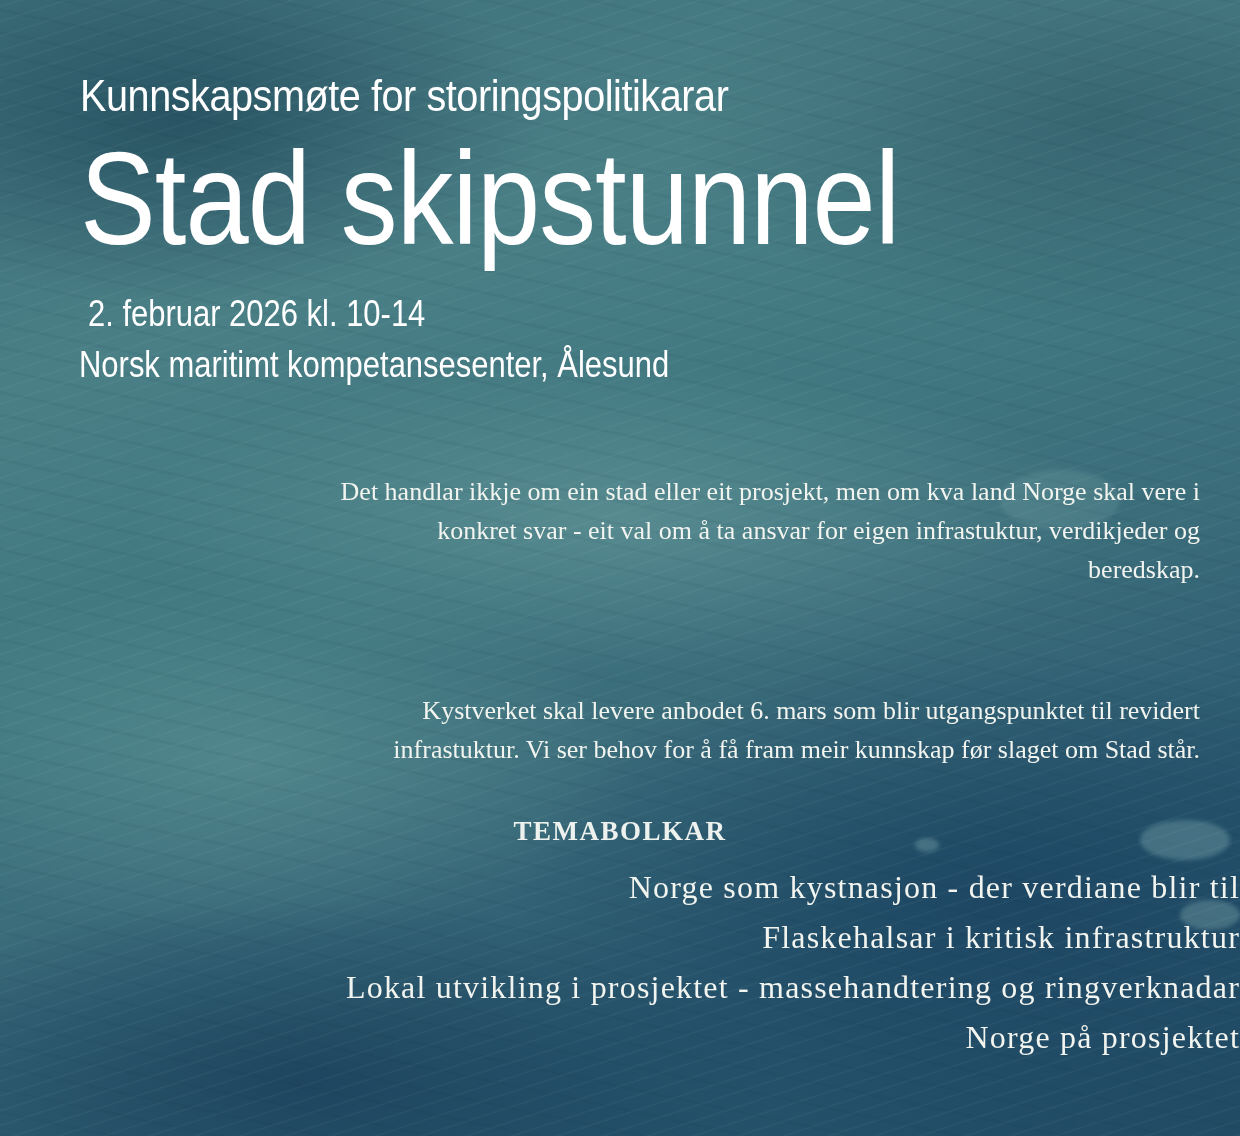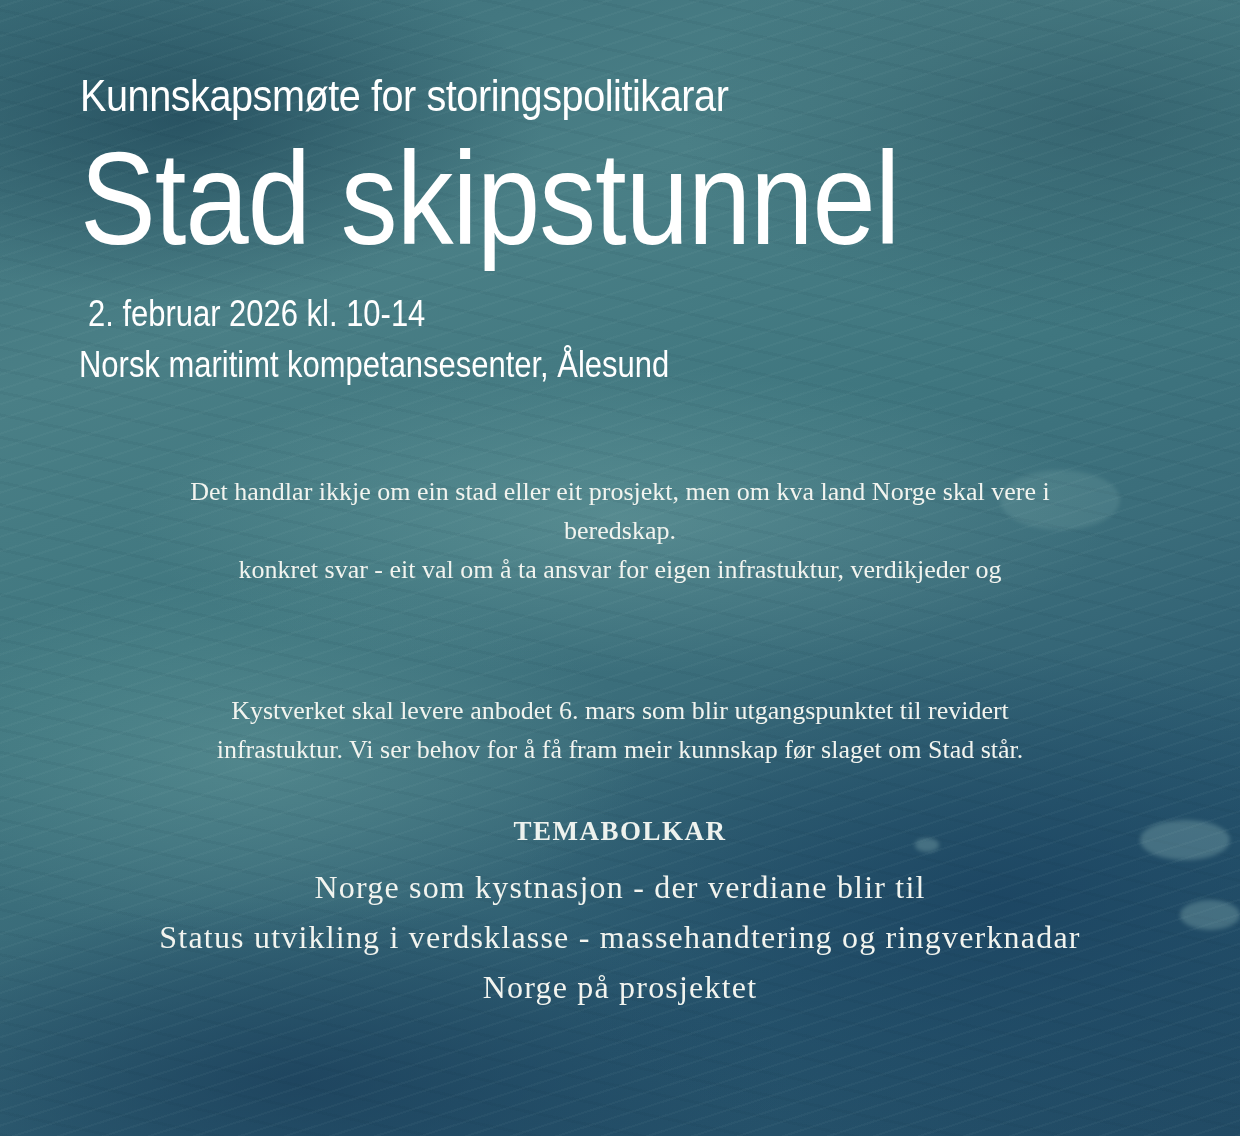--- a/index.html
+++ b/index.html
@@ -100,20 +100,21 @@
       left: 40px;
       width: 1160px;
       text-align: center;
       font-size: 26px;
       line-height: 39px;
       color: #f2f4ef;
     }
     .para span {
       display: block;
       white-space: nowrap;
+      text-align: right;
     }
     .para1 { top: 472px; }
     .para2 { top: 662px; margin-top: 29px; }
     .topics-heading {
       position: absolute;
       left: 0;
       width: 1240px;
       top: 816px;
       text-align: center;
       font-size: 27px;
@@ -122,21 +123,21 @@
       color: #eef2ee;
     }
     .topics {
       position: absolute;
       left: 0;
       width: 1240px;
       top: 862px;
       margin: 0;
       padding: 0;
       list-style: none;
-      text-align: center;
+      text-align: right;
     }
     .topics li {
       font-size: 32px;
       line-height: 50px;
       letter-spacing: 1.2px;
       color: #f2f4ef;
       white-space: nowrap;
     }
   </style>
 </head>
@@ -150,28 +151,29 @@
 <div class="foam" style="left:1000px;top:470px;width:120px;height:60px;background:rgba(180,220,210,0.12);"></div>
 
 <div class="content">
   <div class="subtitle sans">Kunnskapsmøte for storingspolitikarar</div>
   <div class="title sans">Stad skipstunnel</div>
   <div class="date sans">2. februar 2026 kl. 10-14</div>
   <div class="venue sans">Norsk maritimt kompetansesenter, Ålesund</div>
 
   <div class="para para1 serif">
     <span>Det handlar ikkje om ein stad eller eit prosjekt, men om kva land Norge skal vere i</span>
+    <span>konkret svar - eit val om å ta ansvar for eigen infrastuktur, verdikjeder og</span>
     <span>beredskap.</span>
-    <span>konkret svar - eit val om å ta ansvar for eigen infrastuktur, verdikjeder og</span>
   </div>
 
   <div class="para para2 serif">
     <span>Kystverket skal levere anbodet 6. mars som blir utgangspunktet til revidert</span>
     <span>infrastuktur. Vi ser behov for å få fram meir kunnskap før slaget om Stad står.</span>
   </div>
 
   <div class="topics-heading serif">TEMABOLKAR</div>
   <ul class="topics serif">
     <li>Norge som kystnasjon - der verdiane blir til</li>
-    <li>Status utvikling i verdsklasse - massehandtering og ringverknadar</li>
+    <li>Flaskehalsar i kritisk infrastruktur</li>
+    <li>Lokal utvikling i prosjektet - massehandtering og ringverknadar</li>
     <li>Norge på prosjektet</li>
   </ul>
 </div>
 
 </body></html>

